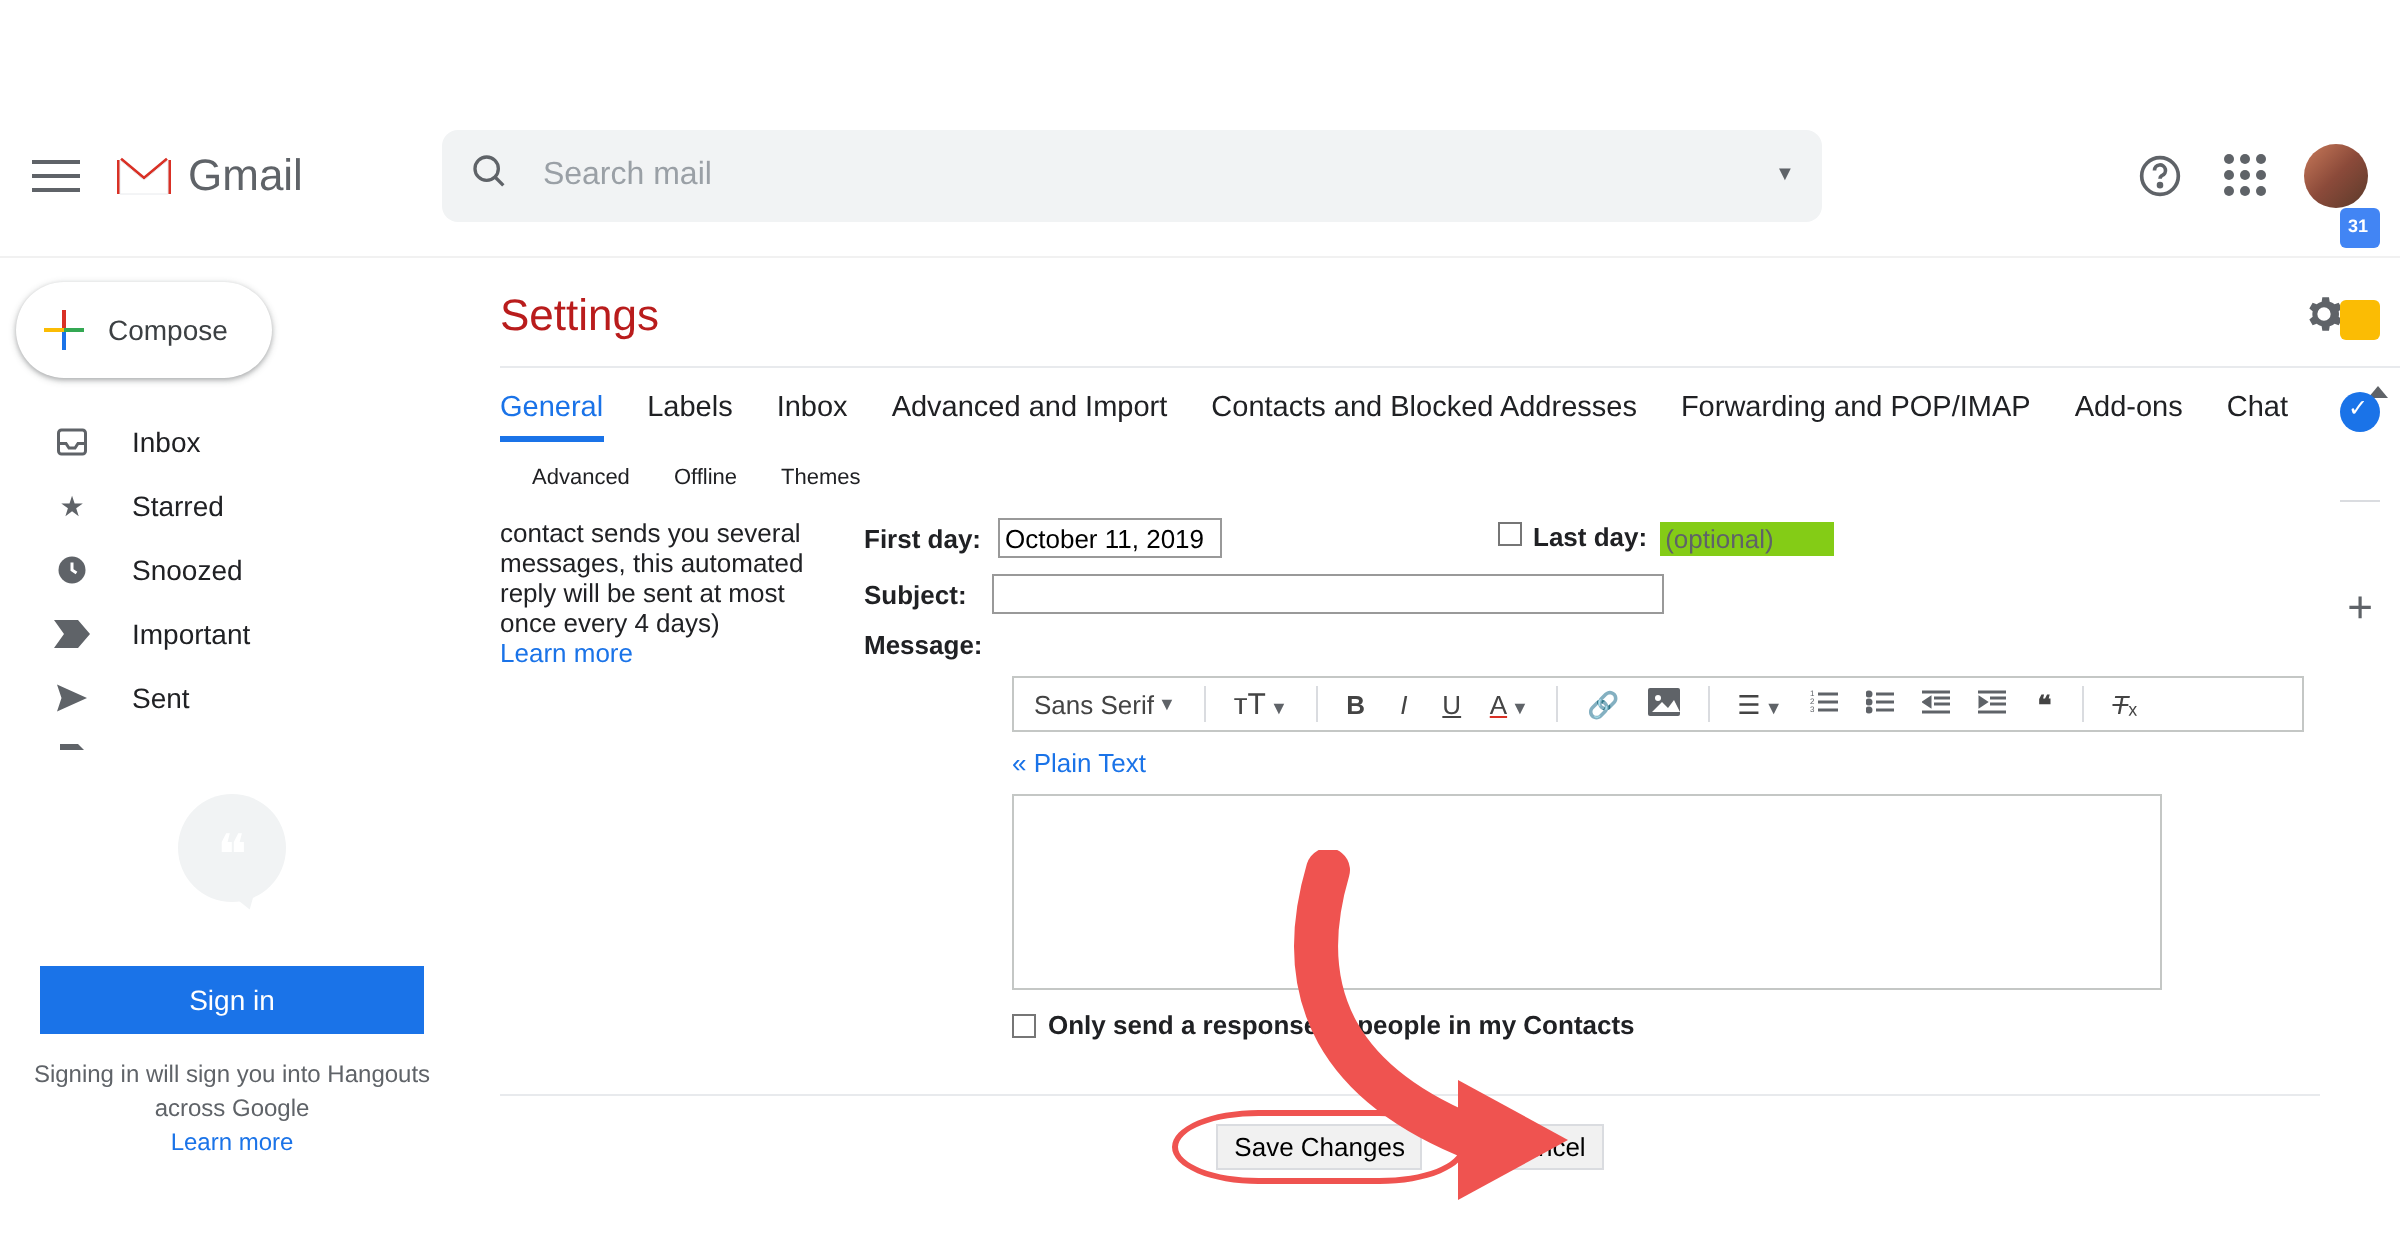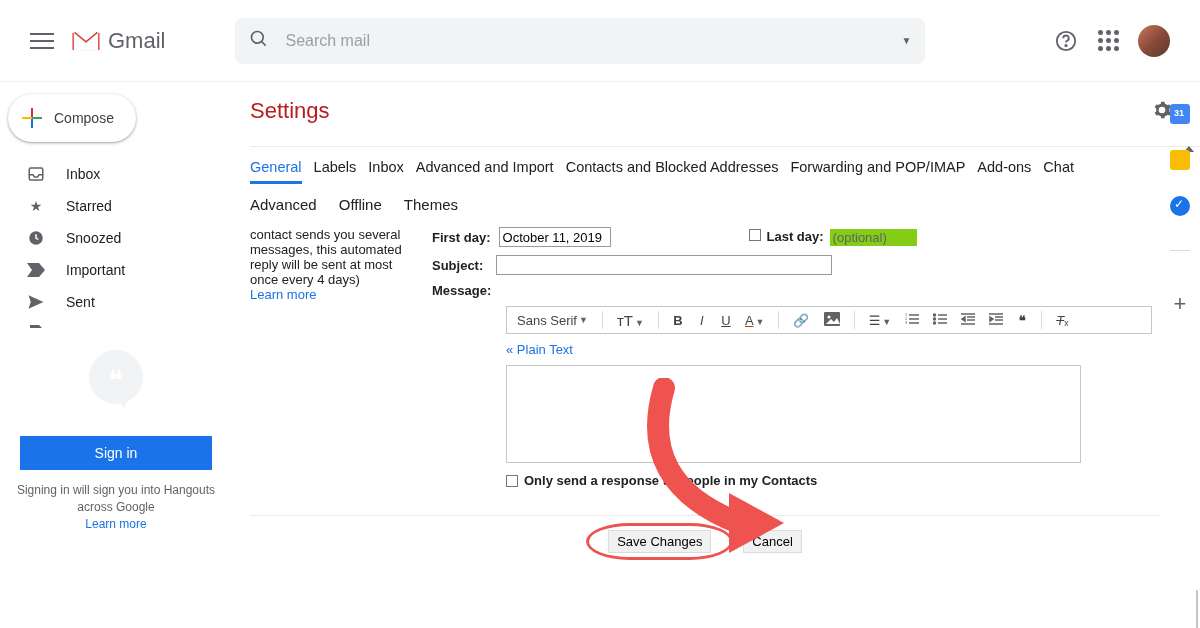--- a/index.html
+++ b/index.html
@@ -1,17 +1,17 @@
 <!DOCTYPE html>
 <html><head>
 <meta charset="utf-8">
 <style>
   * { box-sizing: border-box; margin: 0; padding: 0; }
   body { font-family: Arial, "Helvetica Neue", Helvetica, sans-serif; font-size: 14px; color: #202124; background: #fff; width: 1200px; height: 628px; overflow: hidden; position: relative; }
-  .header { display: flex; align-items: center; height: 82px; padding: 0 30px; border-bottom: 1px solid #f1f1f1; }
+  .header { display: flex; align-items: center; height: 82px; padding: 0 16px; border-bottom: 1px solid #f1f1f1; margin-top: 47px; }
   .menu-btn { width: 24px; height: 24px; display:flex; flex-direction:column; justify-content:space-between; padding:4px 0; cursor:pointer; margin-right:18px;}
   .menu-btn div { height:2px; background:#5f6368; }
   .gmail-logo { display:flex; align-items:center; gap:8px; }
   .gmail-m { width:28px; height:22px; position:relative; }
   .gmail-m svg { width:28px; height:22px; }
   .gmail-text { font-size:22px; color:#5f6368; }
   .search-wrap { margin-left: 70px; flex:0 0 690px; }
   .search-bar { background:#f1f3f4; border-radius:8px; height:46px; display:flex; align-items:center; padding:0 14px; }
   .search-icon { color:#5f6368; margin-right:16px; }
   .search-input { border:none; background:transparent; outline:none; font-size:16px; color:#5f6368; flex:1; }
@@ -35,24 +35,24 @@
   .hq { width:54px; height:54px; background:#f1f3f4; border-radius:50%; margin:0 auto 32px; position:relative; }
   .hq::after { content:""; position:absolute; bottom:-4px; right:12px; border-left:8px solid transparent; border-right:8px solid transparent; border-top:12px solid #f1f3f4; transform:rotate(-18deg);}
   .hq-txt { position:absolute; top:14px; left:0; right:0; color:#fff; font-size:28px; font-family:Georgia, serif; }
   .signin-btn { display:block; margin:0 10px 12px; background:#1a73e8; color:#fff; border:none; height:34px; font-size:14px; cursor:pointer; width:calc(100% - 20px); }
   .signin-text { font-size:12px; color:#5f6368; line-height:1.4; }
   .signin-text a { color:#1a73e8; text-decoration:none; display:block; }
   .content { flex:1; padding:16px 0 0 18px; position:relative; }
   .settings-hdr { display:flex; align-items:center; padding-right:28px;}
   .settings-title { font-size:22px; color:#b91c1c; }
   .gear { margin-left:auto; color:#5f6368; cursor:pointer; }
-  .tabs { display:flex; flex-wrap:wrap; gap:12px; margin-top:22px; border-top:1px solid #e8eaed; padding-top:12px; font-size:14.5px; color:#202124; }
+  .tabs { display:flex; flex-wrap:wrap; gap:22px; margin-top:12px; border-top:1px solid #e8eaed; padding-top:12px; font-size:14.5px; color:#202124; }
   .tab { cursor:pointer; padding-bottom:6px; }
   .tab.active { color:#1a73e8; border-bottom:3px solid #1a73e8; font-weight:500; }
-  .tabs-row2 { display:flex; gap:22px; margin-top:12px; font-size:15px; }
+  .tabs-row2 { display:flex; gap:22px; margin-top:12px; font-size:11px;margin-left:16px; }
   .form-area { display:flex; margin-top:4px; padding-top:4px; font-size:13px; position:relative; min-height:280px;}
   .desc-col { width:182px; padding-right:8px; }
   .form-col { flex:0 0 720px; }
   .frow { display:flex; align-items:center; gap:8px; margin-bottom:8px; }
   .lbl { font-weight:bold; }
   .date-input { border:1px solid #999; background:#fff; height:20px; padding:0 3px; width:112px; font-size:13px; }
   .subj-input { border:1px solid #999; height:20px; width:336px; }
   .last-day { margin-left:130px; display:flex; align-items:flex-start; gap:6px; }
   .last-day-box { width:12px; height:12px; border:1px solid #767676; display:inline-block; }
   .opt { color:#5f6368; background:#84cc16; padding:1px 30px 1px 3px;}

